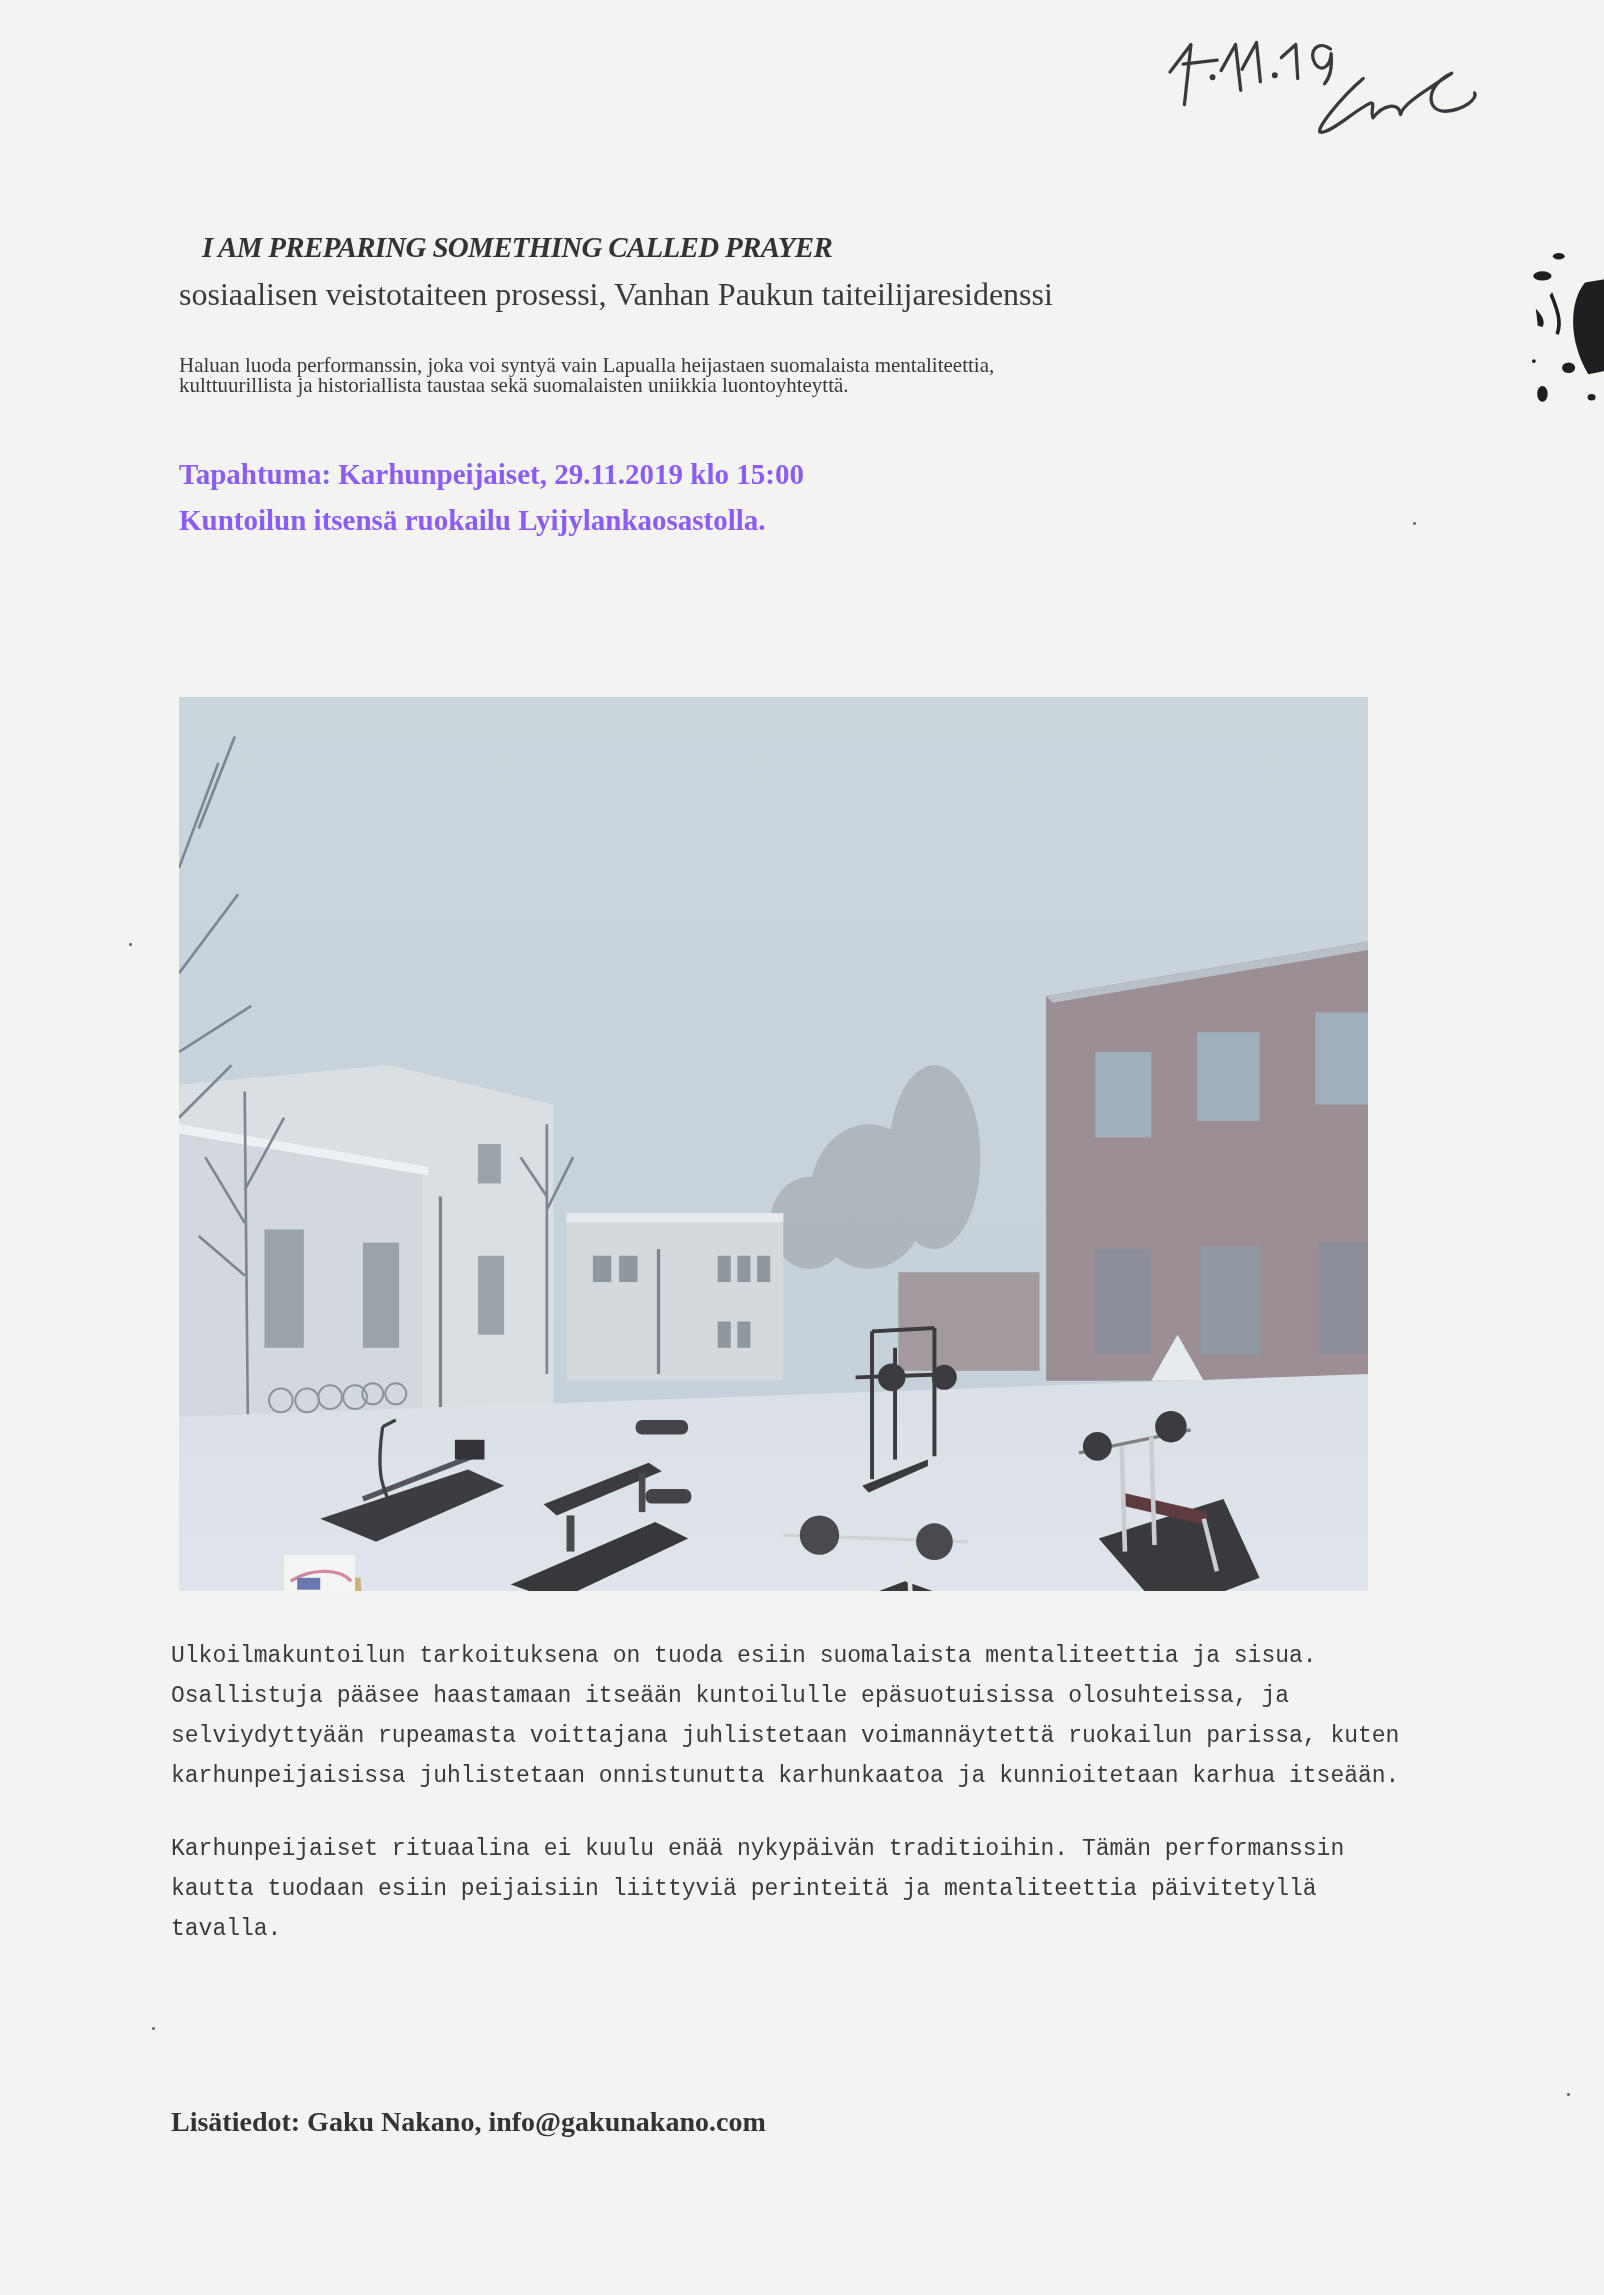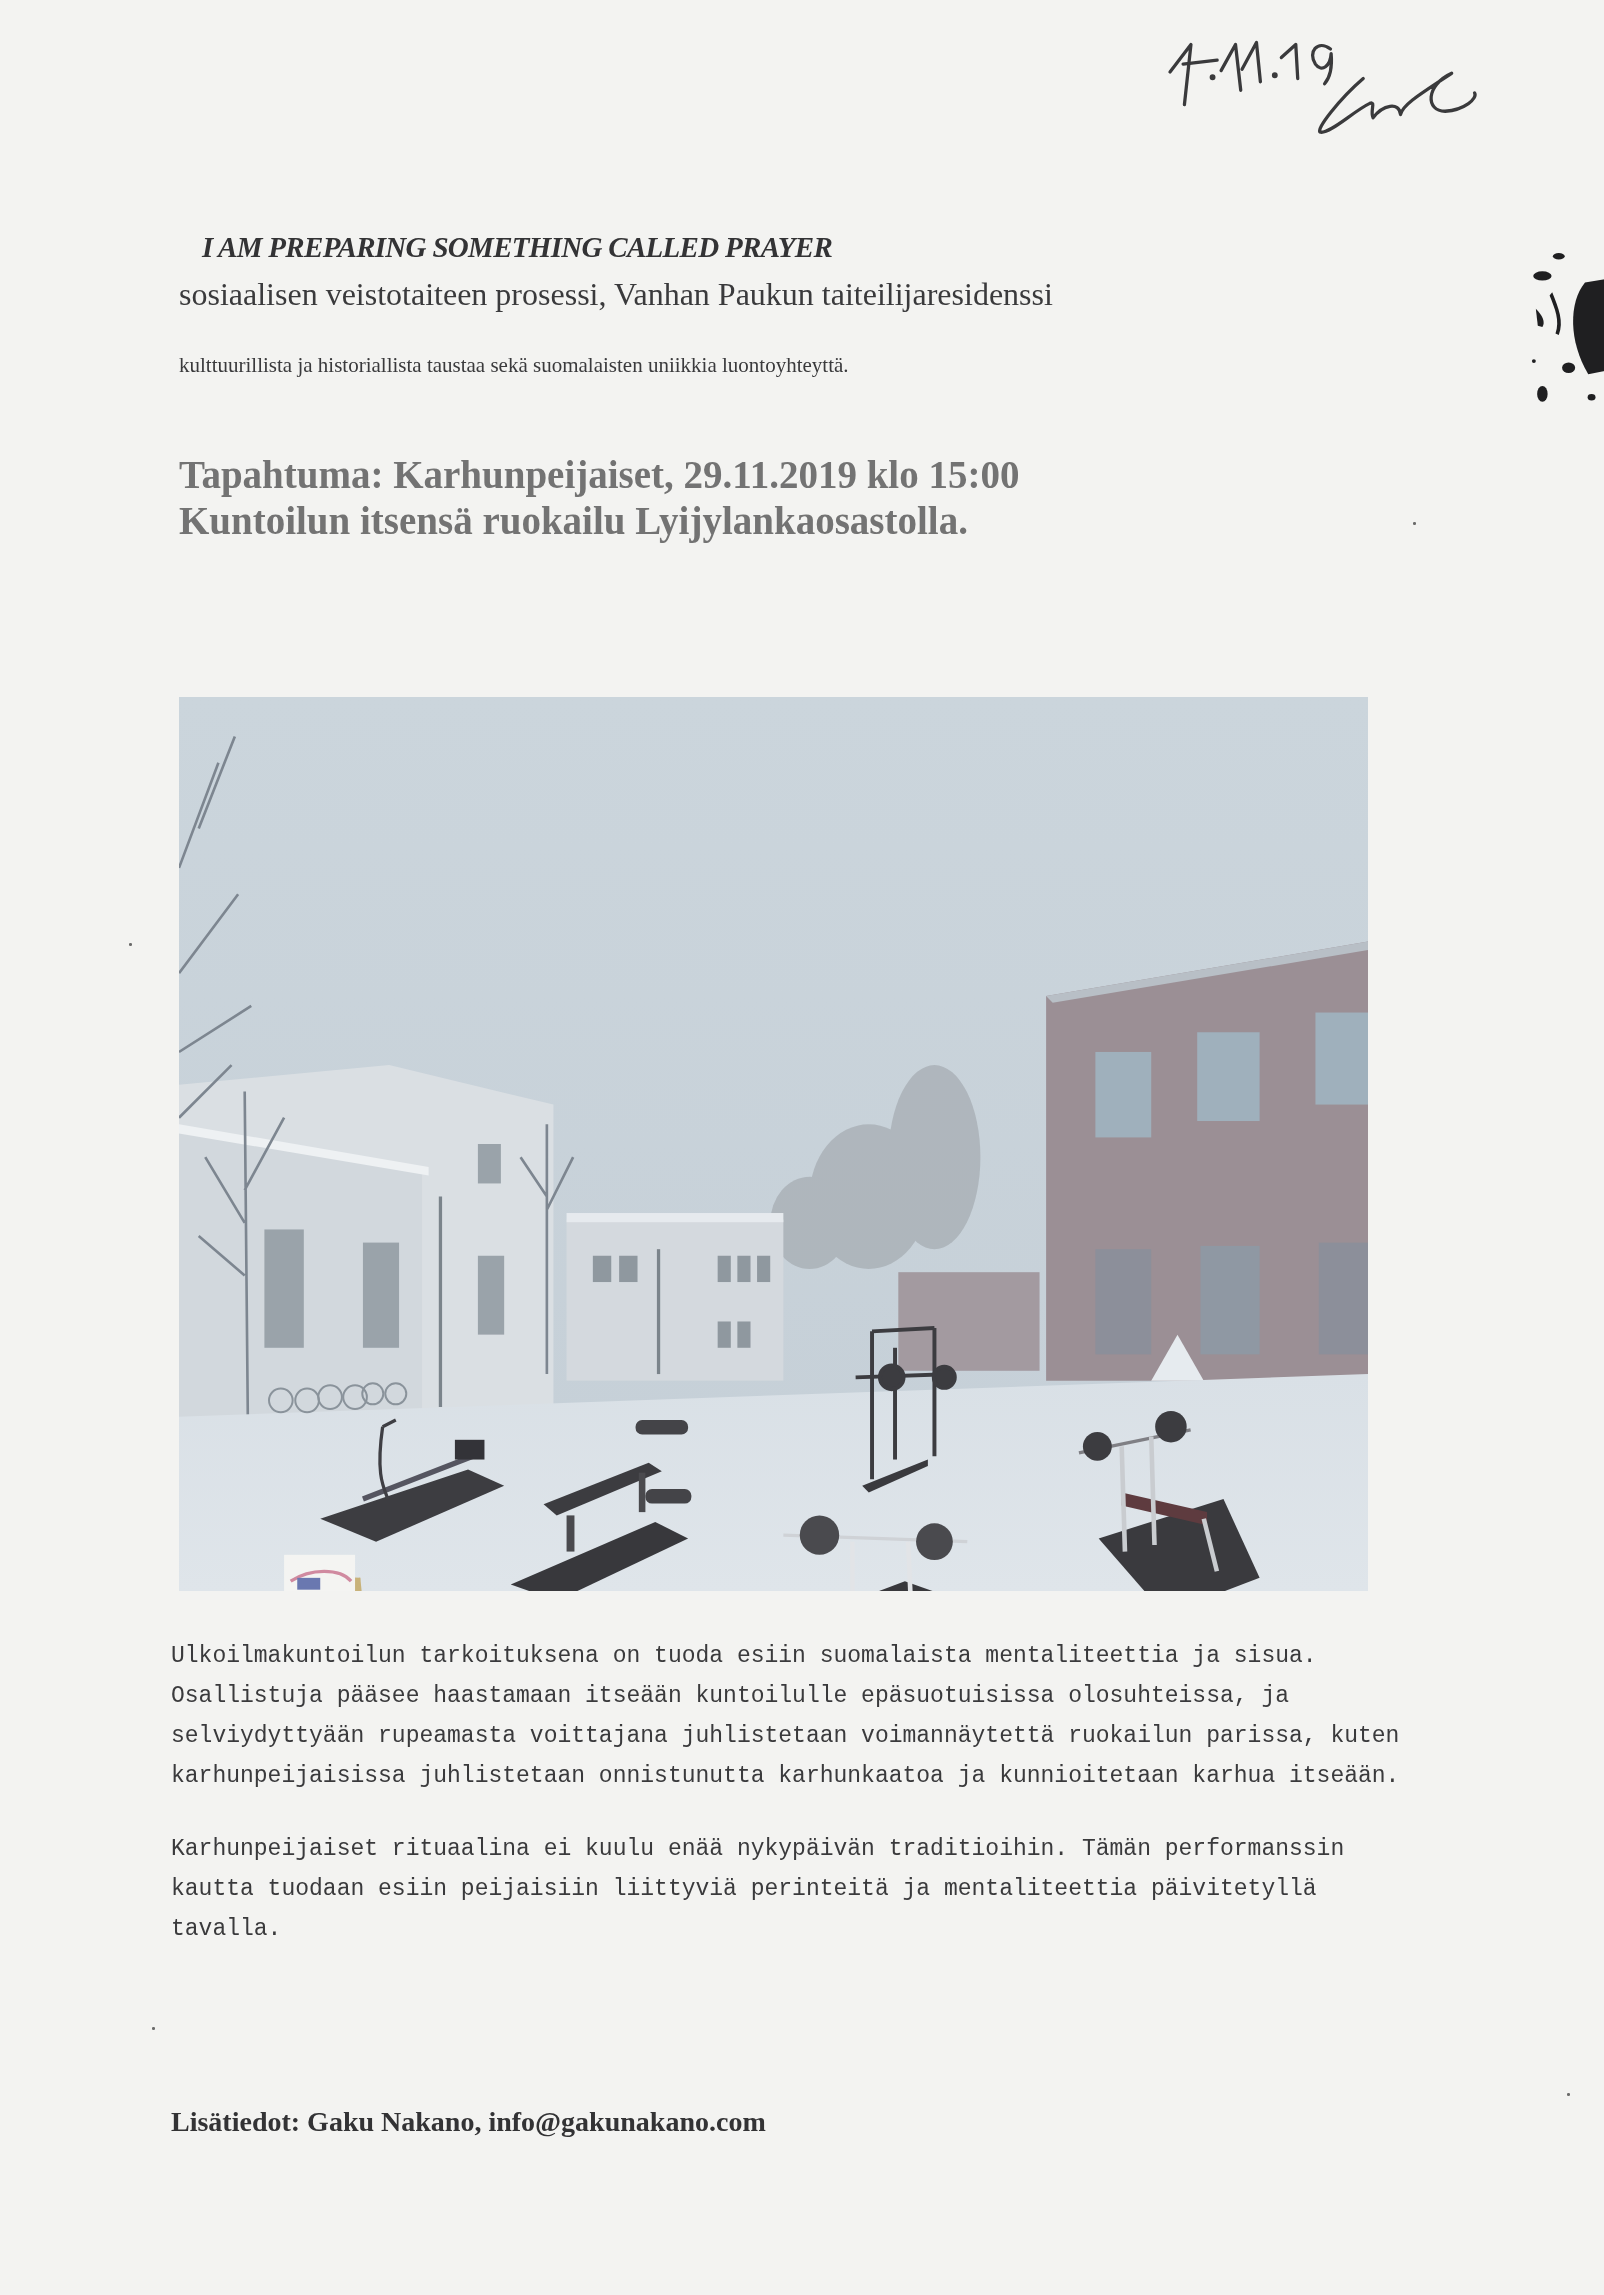--- a/index.html
+++ b/index.html
@@ -31,21 +31,21 @@
   }
   .intro {
     left: 179px; top: 355px; width: 1183px;
     font-family: "Liberation Serif", serif;
     font-size: 21px; line-height: 20px; color: #3a3a3c;
   }
   .intro p { margin: 0; white-space: nowrap; }
   .event {
     left: 179px; top: 460px;
     font-family: "Liberation Serif", serif;
-    font-weight: bold; font-size: 39px; color: #737373;
+    font-weight: bold; font-size: 29px; color: #8b5cf6;
   }
   .event p { margin: 0 0 17px 0; line-height: 29px; white-space: nowrap; }
 
   .photo {
     left: 179px; top: 697px; width: 1189px; height: 894px;
     background: #c9d3da; overflow: hidden;
   }
   .photo svg { width: 100%; height: 100%; display: block; }
 
   .body-text {
@@ -97,20 +97,21 @@
       <ellipse cx="130" cy="255" rx="6" ry="5"></ellipse>
       <circle cx="42" cy="200" r="3"></circle>
     </g>
   </svg>
 </div>
 
 <div class="abs title">I AM PREPARING SOMETHING CALLED PRAYER</div>
 <div class="abs subtitle">sosiaalisen veistotaiteen prosessi, Vanhan Paukun taiteilijaresidenssi</div>
 
 <div class="abs intro">
+  <p>Haluan luoda performanssin, joka voi syntyä vain Lapualla heijastaen suomalaista mentaliteettia,</p>
   <p>kulttuurillista ja historiallista taustaa sekä suomalaisten uniikkia luontoyhteyttä.</p>
 </div>
 
 <div class="abs event">
   <p>Tapahtuma: Karhunpeijaiset, 29.11.2019 klo 15:00</p>
   <p>Kuntoilun itsensä ruokailu Lyijylankaosastolla.</p>
 </div>
 
 <div class="abs photo">
   <svg viewBox="0 0 1810 1360" preserveAspectRatio="none">

